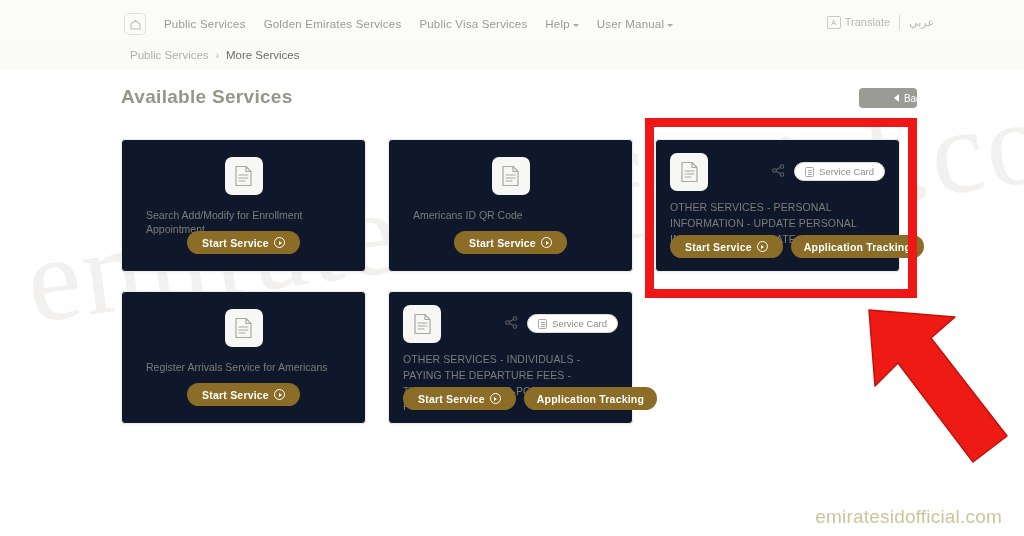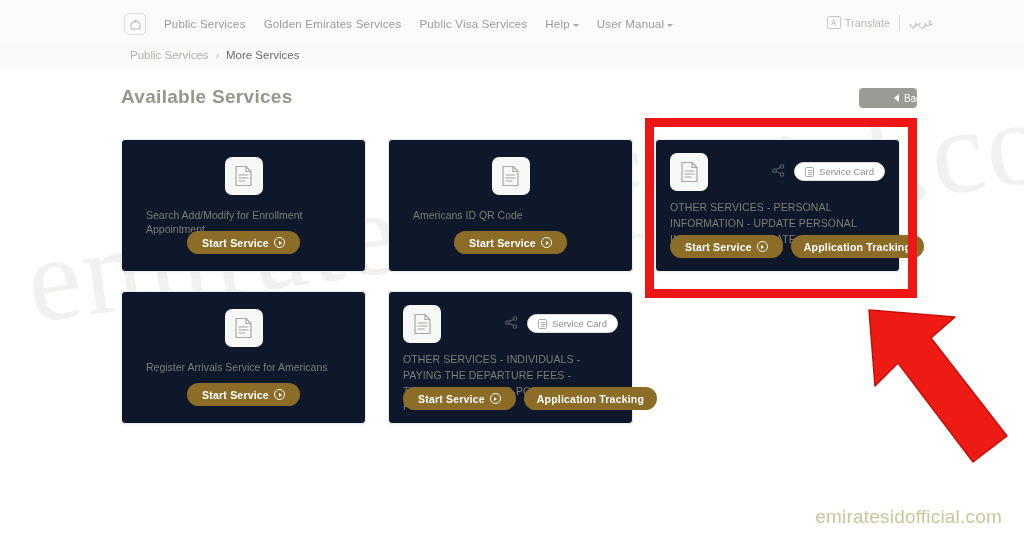--- a/index.html
+++ b/index.html
@@ -66,21 +66,21 @@
     border-right:3px solid transparent;
     border-top:3.5px solid #a8a8a3;
     margin-top:2px;
   }
 
   .header-right {
     position: absolute; right: 90px; top: 15px;
     display: flex; align-items: center; gap: 9px;
     z-index: 3;
   }
-  .translate-wrap { display:flex; align-items:center; gap:4px;padding-left:44px; }
+  .translate-wrap { display:flex; gap:4px;padding-left:44px; }
   .translate-icon {
     width: 14px; height: 13px;
     border: 1px solid #c9c9c3;
     border-radius: 2px;
     position: relative;
     font-size: 7px; color:#b5b5ae;
     display:flex;align-items:center;justify-content:center;
     line-height:1;
   }
   .translate-label { font-size: 11px; color: #b9b9b2; }

